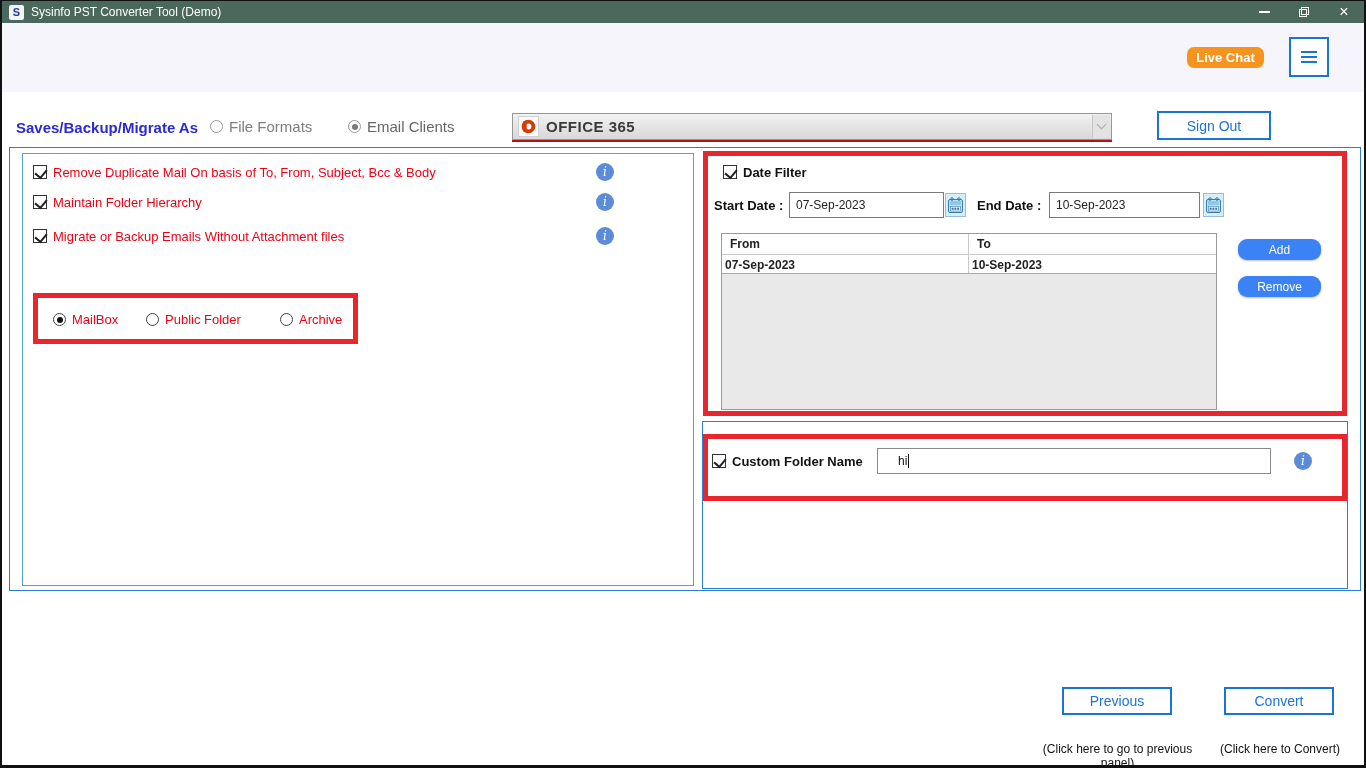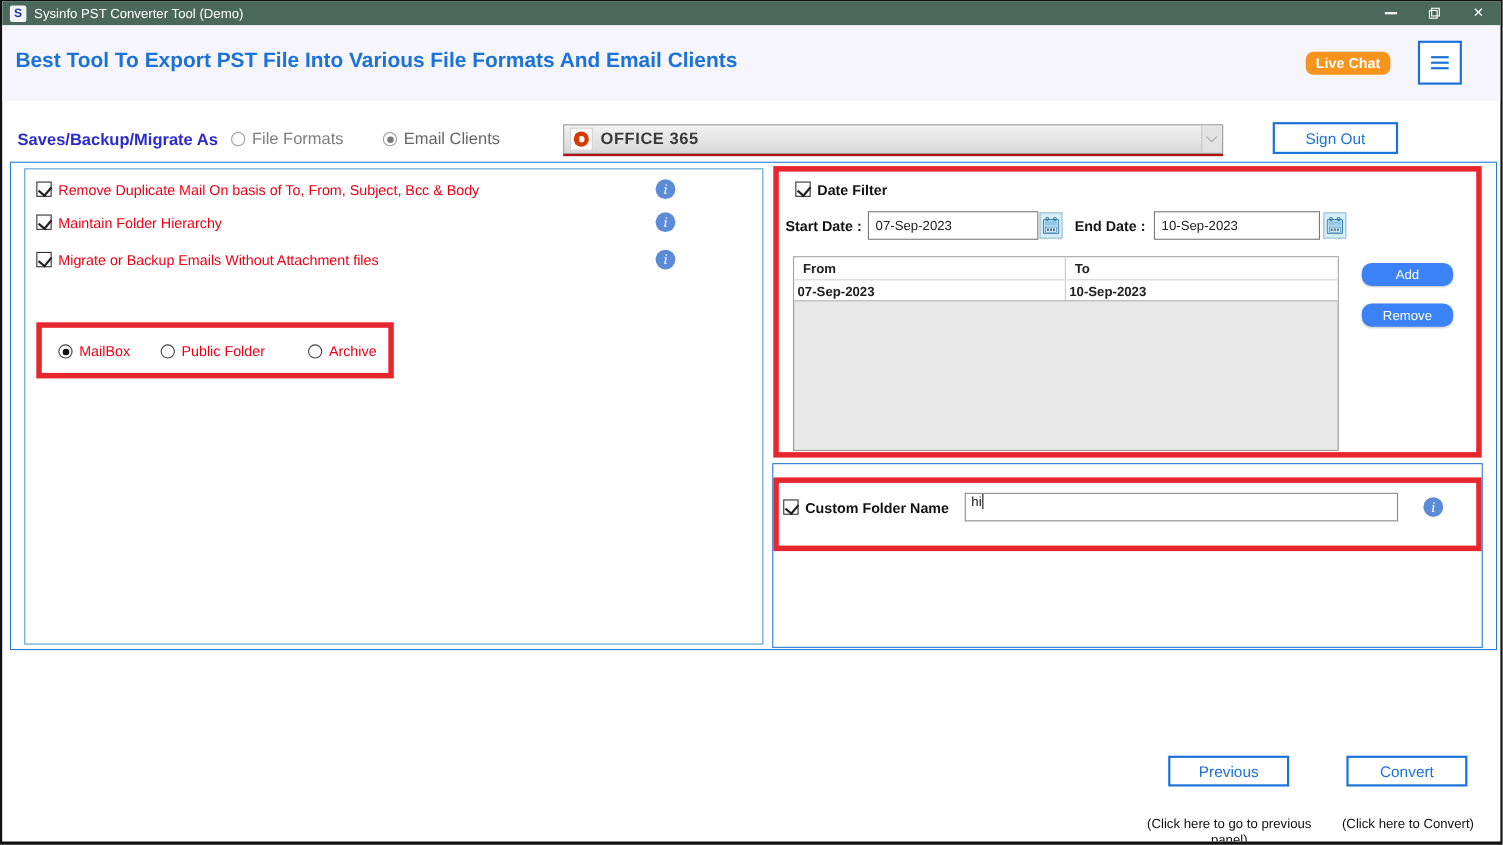--- a/index.html
+++ b/index.html
@@ -85,21 +85,21 @@
   .df-header { display:flex; height:21px; background:#fff; border-bottom:1px solid #c9c9c9; }
   .df-header .cell, .df-row .cell { font-size:12px; color:#222; padding:3px 0 0 8px; }
   .df-col-from { width:247px; border-right:1px solid #c9c9c9; }
   .df-col-to { flex:1; }
   .df-row { display:flex; height:19px; background:#fff; border-bottom:1px solid #aaa; }
   .action-btn { position:absolute; left:530px; width:83px; height:21px; background:#3b82f6; border:none;
                 border-radius:9px; color:#fff; font-size:12px; cursor:pointer;
                 font-family:"Liberation Sans",sans-serif; box-shadow:0 1px 2px rgba(0,0,0,0.25); }
   
   .cf-input { position:absolute; left:169px; top:9px; width:394px; height:26px; background:#fff;
-              border:1px solid #8a8a8a; font-size:12px; color:#111; display:flex; align-items:flex-start; padding-left:5px; }
+              border:1px solid #8a8a8a; font-size:12px; color:#111; display:flex; align-items:center; padding-left:20px; }
   .caret { display:inline-block; width:1px; height:14px; background:#111; margin-left:1px; }
   
   .footer-btn { position:absolute; top:686px; width:110px; height:28px; background:#fff; border:2px solid #1b72d8;
                 color:#1b72d8; font-size:14px; cursor:pointer; font-family:Liberation Sans, sans-serif; }
   .footer-caption { position:absolute; top:741px; font-size:12px; color:#111; text-align:center; }
   
   svg { display:block; }
 </style>
 </head>
 <body>
@@ -121,21 +121,20 @@
             <div class="f"></div>
           </div>
       </div>
       <div class="win-btn">
           <span class="close-glyph">×</span>
         </div>
     </div>
   </div>
 
   <div class="header">
-    <div class="header-title">Best Tool To Export PST File Into Various File Formats And Email Clients</div>
     <button class="live-chat">Live Chat</button>
     <div class="menu-btn">
       <div class="bar"></div>
       <div class="bar"></div>
       <div class="bar"></div>
     </div>
   </div>
 
   <div class="section-label">Saves/Backup/Migrate As</div>
 

